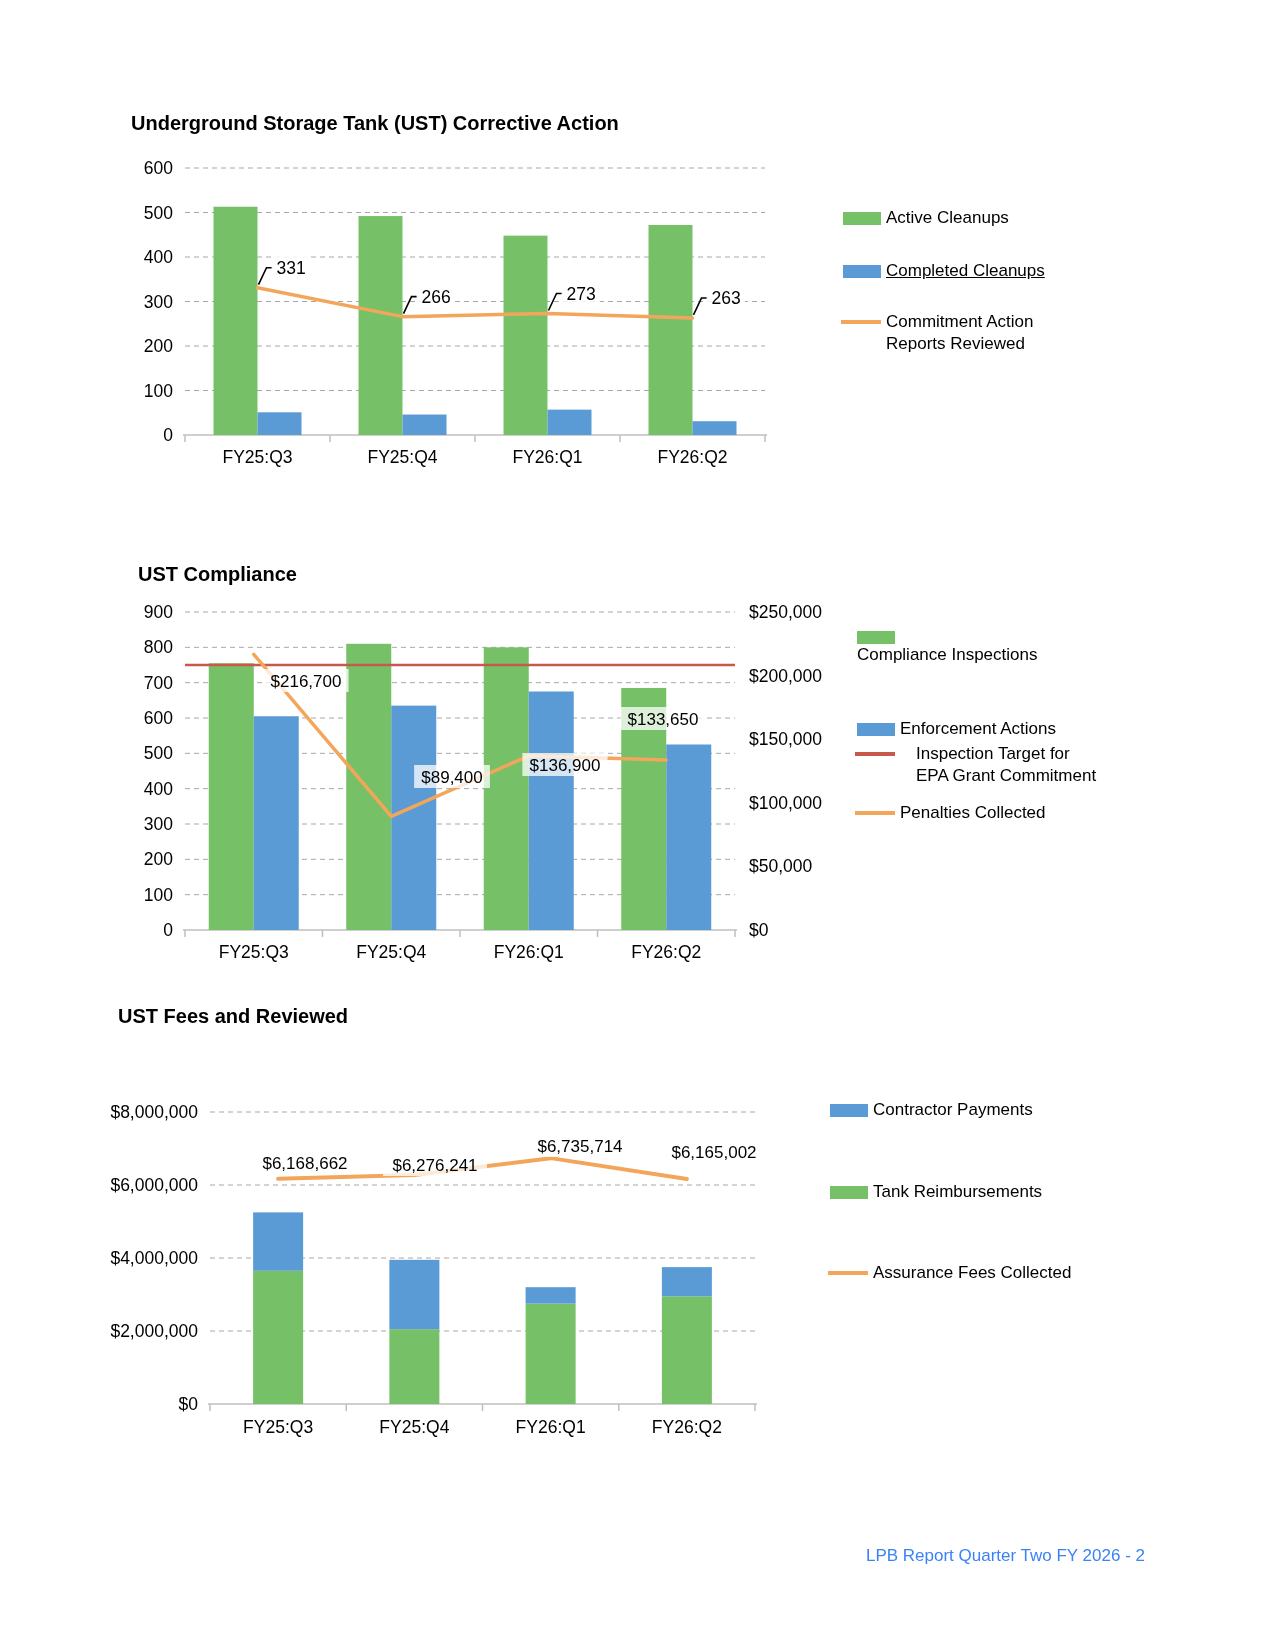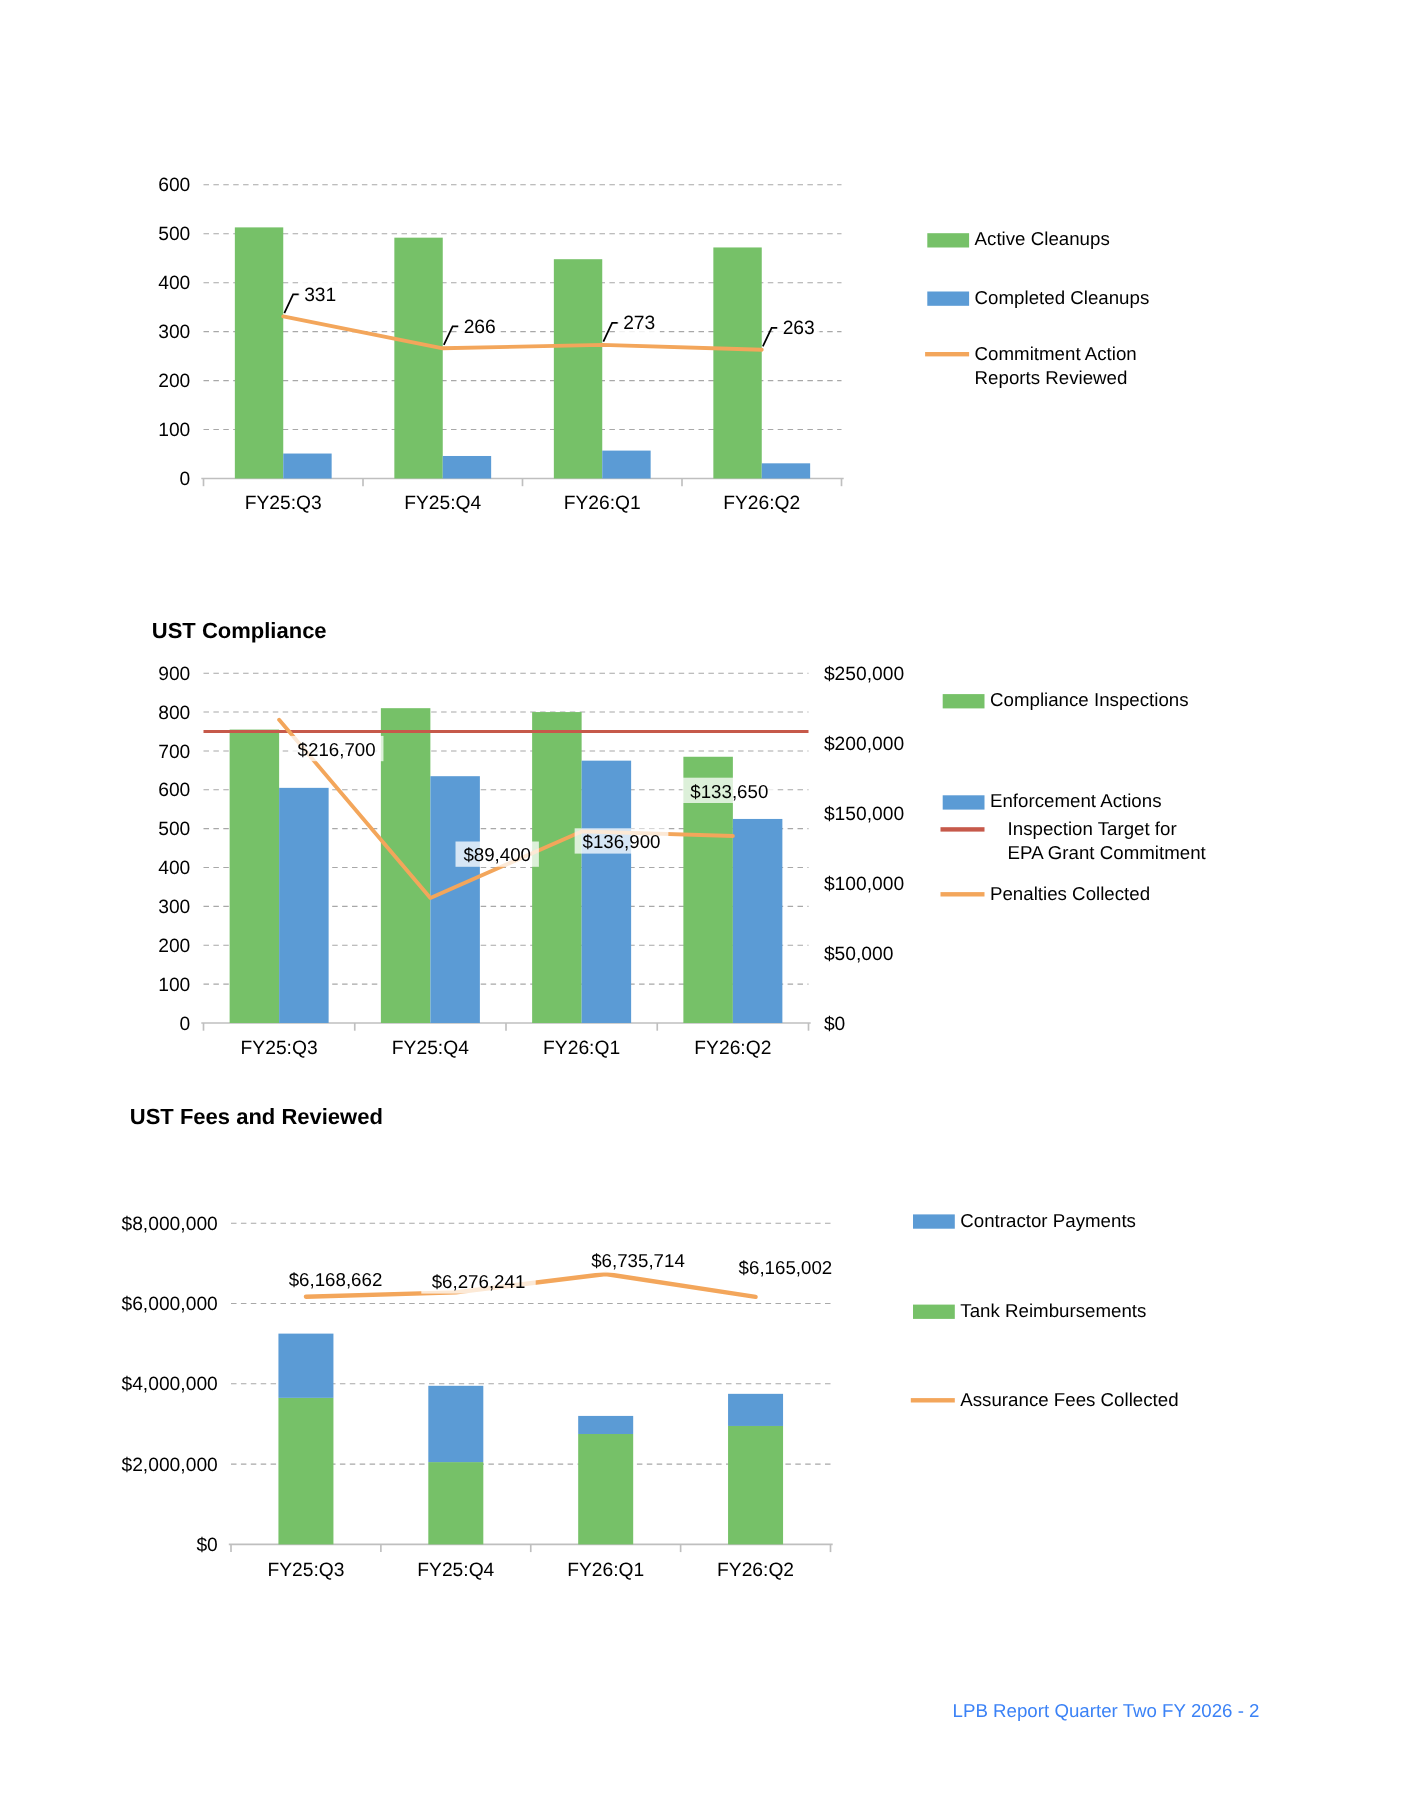--- a/index.html
+++ b/index.html
@@ -14,20 +14,21 @@
   .nowrap{white-space:nowrap;}
   .footer{position:absolute;font-size:17px;color:#3b82f6;text-align:right;}
   svg{position:absolute;overflow:visible;}
   svg text{font-family:"Liberation Sans",sans-serif;fill:#000;}
 </style>
 </head>
 <body>
 
 <div id="page">
 
+  <div class="chart-title" style="left:131px;top:112px;">Underground Storage Tank (UST) Corrective Action</div>
   <svg id="svg-chart1" style="left:100px;top:140px;" width="700" height="335" viewBox="0 0 700 335">
       <text x="73" y="301" text-anchor="end" font-size="17.5">0</text>
       <line x1="85" y1="250.5" x2="665" y2="250.5" stroke="#A8A8A8" stroke-width="1" stroke-dasharray="5 4"></line>
       <text x="73" y="256.5" text-anchor="end" font-size="17.5">100</text>
       <line x1="85" y1="206" x2="665" y2="206" stroke="#A8A8A8" stroke-width="1" stroke-dasharray="5 4"></line>
       <text x="73" y="212" text-anchor="end" font-size="17.5">200</text>
       <line x1="85" y1="161.5" x2="665" y2="161.5" stroke="#A8A8A8" stroke-width="1" stroke-dasharray="5 4"></line>
       <text x="73" y="167.5" text-anchor="end" font-size="17.5">300</text>
       <line x1="85" y1="117" x2="665" y2="117" stroke="#A8A8A8" stroke-width="1" stroke-dasharray="5 4"></line>
       <text x="73" y="123" text-anchor="end" font-size="17.5">400</text>
@@ -65,21 +66,21 @@
       <text x="466.5" y="159.515" text-anchor="start" font-size="17.5">273</text>
       <path d="M 593.5 174.96499999999997 L 601.5 157.96499999999997 L 607.5 157.96499999999997" fill="none" stroke="#000" stroke-width="1.6"></path>
       <rect x="606.5" y="145.96499999999997" width="38.5" height="23" fill="#FFFFFF" opacity="0.85"></rect>
       <text x="611.5" y="163.96499999999997" text-anchor="start" font-size="17.5">263</text>
     </svg>
   <div class="legend">
     <div class="legend-item" style="left:843px;top:207px;justify-content:flex-end;">
       <span class="swatch-bar" style="background: rgb(118, 193, 104);"></span>
       <span class="legend-label nowrap">Active Cleanups</span>
     </div>
-    <div class="legend-item" style="left:843px;top:260px;">
+    <div class="legend-item" style="left:843px;top:260px;text-decoration:underline;">
       <span class="swatch-bar" style="background: rgb(91, 155, 213);"></span>
       <span class="legend-label nowrap">Completed Cleanups</span>
     </div>
     <div class="legend-item" style="left:841px;top:311px;">
       <span class="swatch-line" style="background: rgb(243, 166, 91);"></span>
       <span class="legend-label" style="width:155px;">Commitment Action Reports Reviewed</span>
     </div>
   </div>
 
   <div class="chart-title" style="left:138px;top:563px;">UST Compliance</div>
@@ -132,21 +133,21 @@
       <rect x="163.4" y="74" width="85.2" height="23" fill="#FFFFFF" opacity="0.75"></rect>
       <text x="206" y="92" text-anchor="middle" font-size="17">$216,700</text>
       <rect x="314.1" y="170" width="75.8" height="23" fill="#FFFFFF" opacity="0.75"></rect>
       <text x="352" y="188" text-anchor="middle" font-size="17">$89,400</text>
       <rect x="422.4" y="158" width="85.2" height="23" fill="#FFFFFF" opacity="0.75"></rect>
       <text x="465" y="176" text-anchor="middle" font-size="17">$136,900</text>
       <rect x="520.4" y="112" width="85.2" height="23" fill="#FFFFFF" opacity="0.75"></rect>
       <text x="563" y="130" text-anchor="middle" font-size="17">$133,650</text>
     </svg>
   <div class="legend">
-    <div class="legend-item" style="left:857px;top:626px;">
+    <div class="legend-item" style="left:857px;top:626px;flex-direction:column;">
       <span class="swatch-bar" style="background: rgb(118, 193, 104);"></span>
       <span class="legend-label nowrap">Compliance Inspections</span>
     </div>
     <div class="legend-item" style="left:857px;top:718px;">
       <span class="swatch-bar" style="background: rgb(91, 155, 213);"></span>
       <span class="legend-label nowrap">Enforcement Actions</span>
     </div>
     <div class="legend-item" style="left:855px;top:743px;gap:16px;">
       <span class="swatch-line" style="background: rgb(198, 89, 74);"></span>
       <span class="legend-label" style="width:182px;">Inspection Target for EPA Grant Commitment</span>

